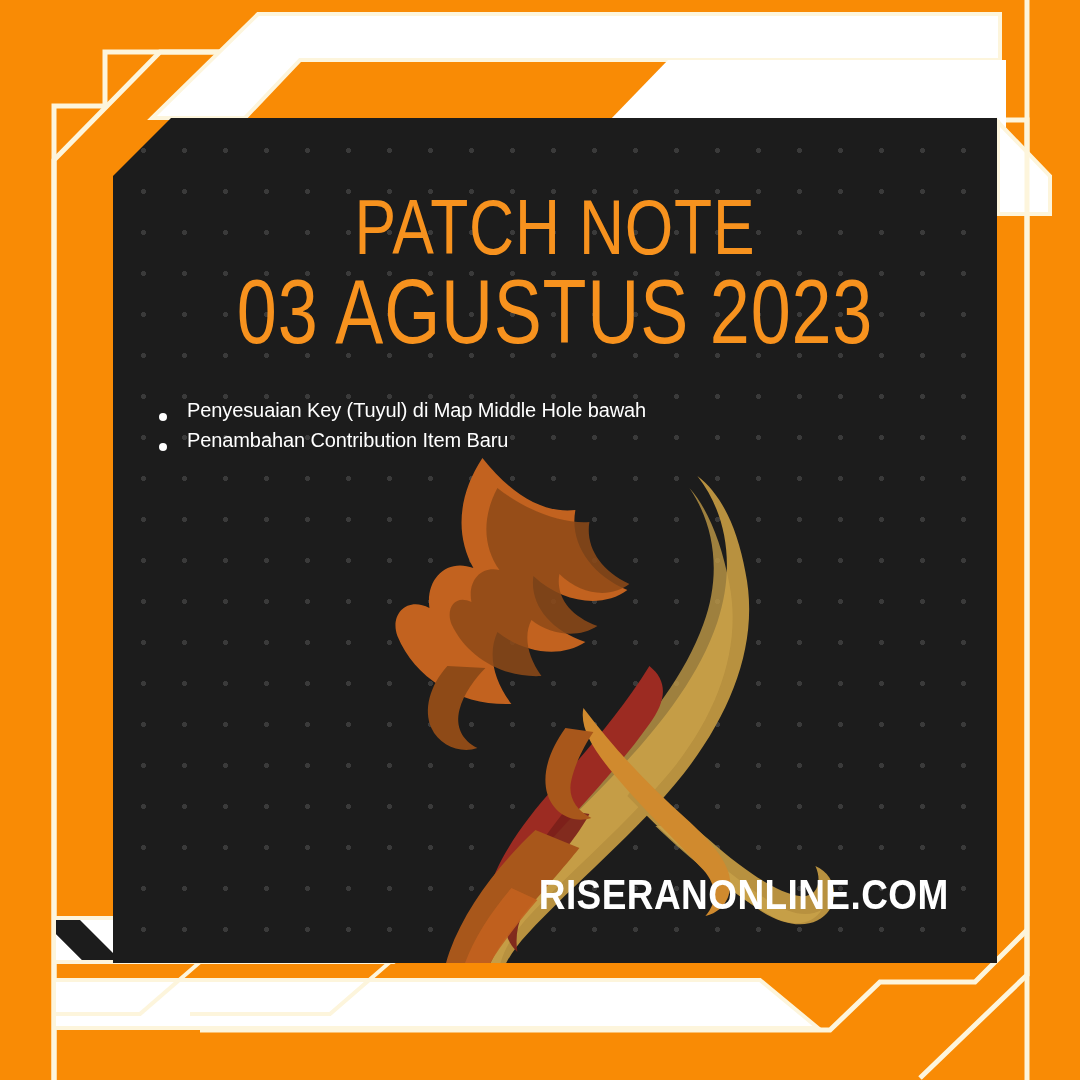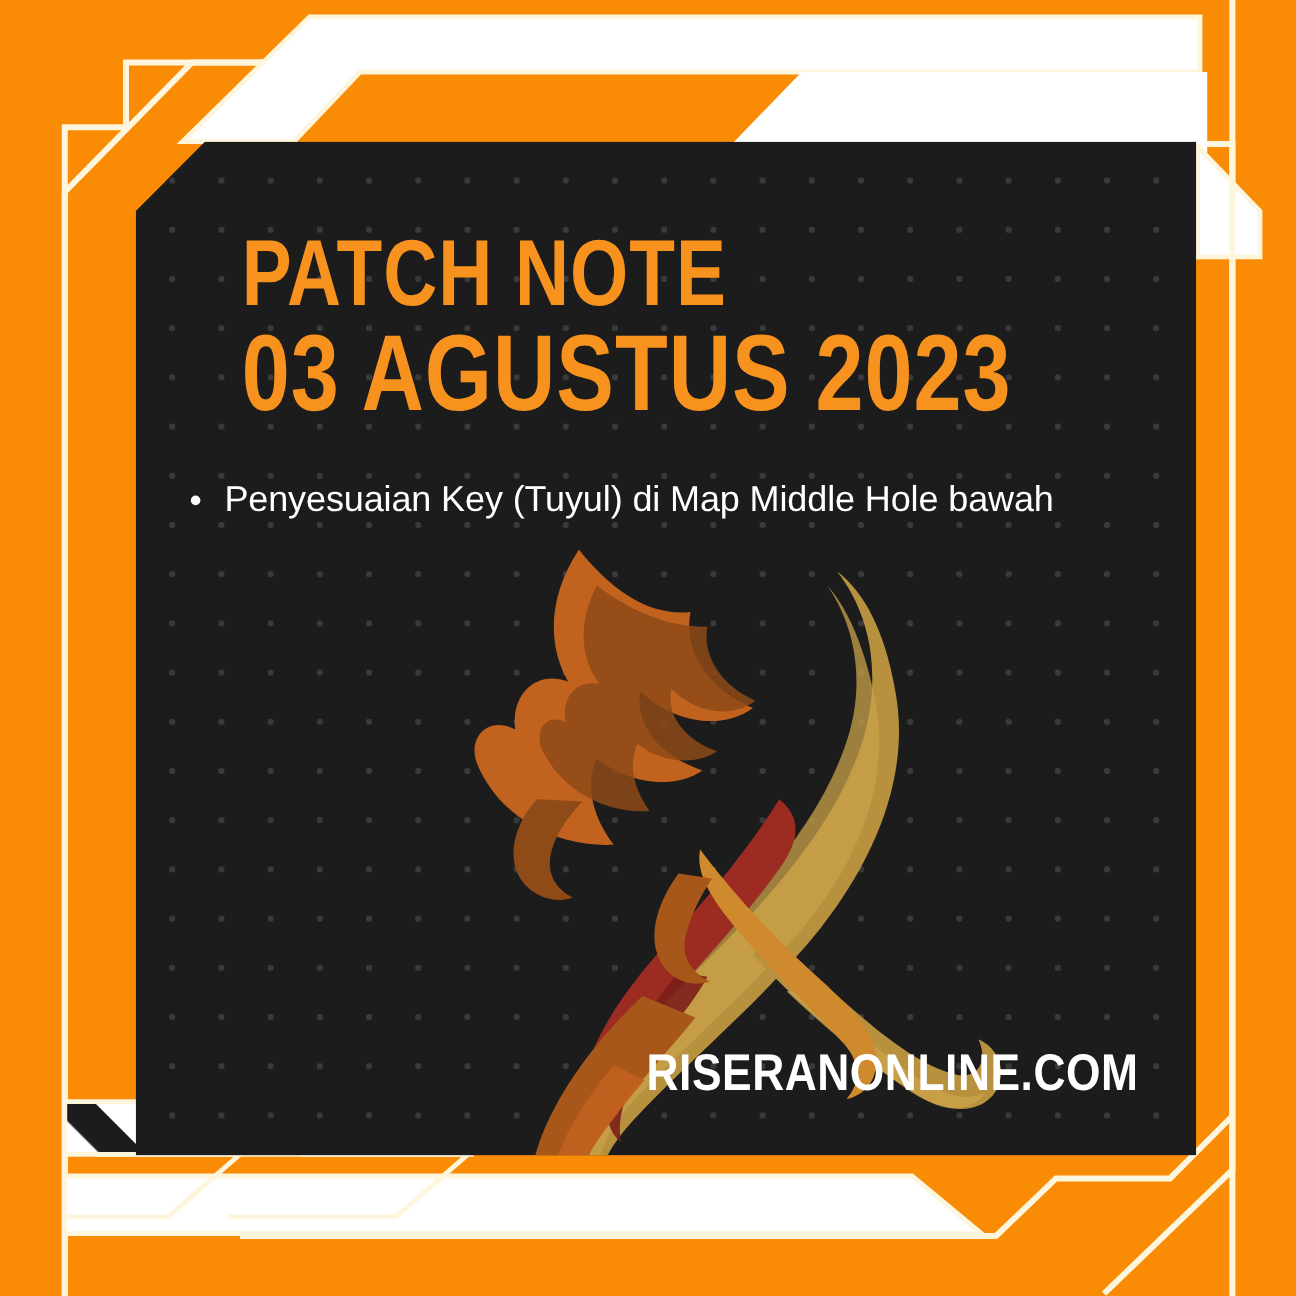--- a/index.html
+++ b/index.html
@@ -59,24 +59,24 @@
     left: 0; top: 0;
     width: 100%;
     height: 100%;
   }
 
   #title-block {
     position: absolute;
     left: 0;
     top: 72px;
     width: 100%;
-    text-align: left;
+    text-align: center;
     color: #F7921E;
     font-family: "Liberation Sans Narrow", "Liberation Sans", sans-serif;
-    font-weight: 700;
+    font-weight: 400;
     letter-spacing: 1px;
     line-height: 0.96;
   }
   .title-line {
     display: block;
     transform: scaleX(0.80);
     transform-origin: center center;
     white-space: nowrap;
   }
   #title-line-1 { font-size: 78px; }
@@ -88,21 +88,21 @@
     top: 278px;
     width: 820px;
     margin: 0;
     padding: 0;
     list-style: none;
     color: #ffffff;
   }
   #bullet-list li {
     position: relative;
     padding-left: 42px;
-    font-size: 30px;
+    font-size: 20px;
     line-height: 1.40;
     font-weight: 400;
     letter-spacing: -0.1px;
     margin-bottom: 2px;
   }
   #bullet-list li::before {
     content: "";
     position: absolute;
     left: 14px;
     top: 17px;
@@ -250,18 +250,19 @@
 
     <div id="content">
 
       <div id="title-block">
         <span class="title-line" id="title-line-1">PATCH NOTE</span>
         <span class="title-line" id="title-line-2">03 AGUSTUS 2023</span>
       </div>
 
       <ul id="bullet-list">
         <li>Penyesuaian Key (Tuyul) di Map Middle Hole bawah</li>
+        <li>Penambahan Contribution Item Baru</li>
       </ul>
 
       <div id="footer-url">RISERANONLINE.COM</div>
     </div>
   </div>
 </div>
 
 </body></html>

